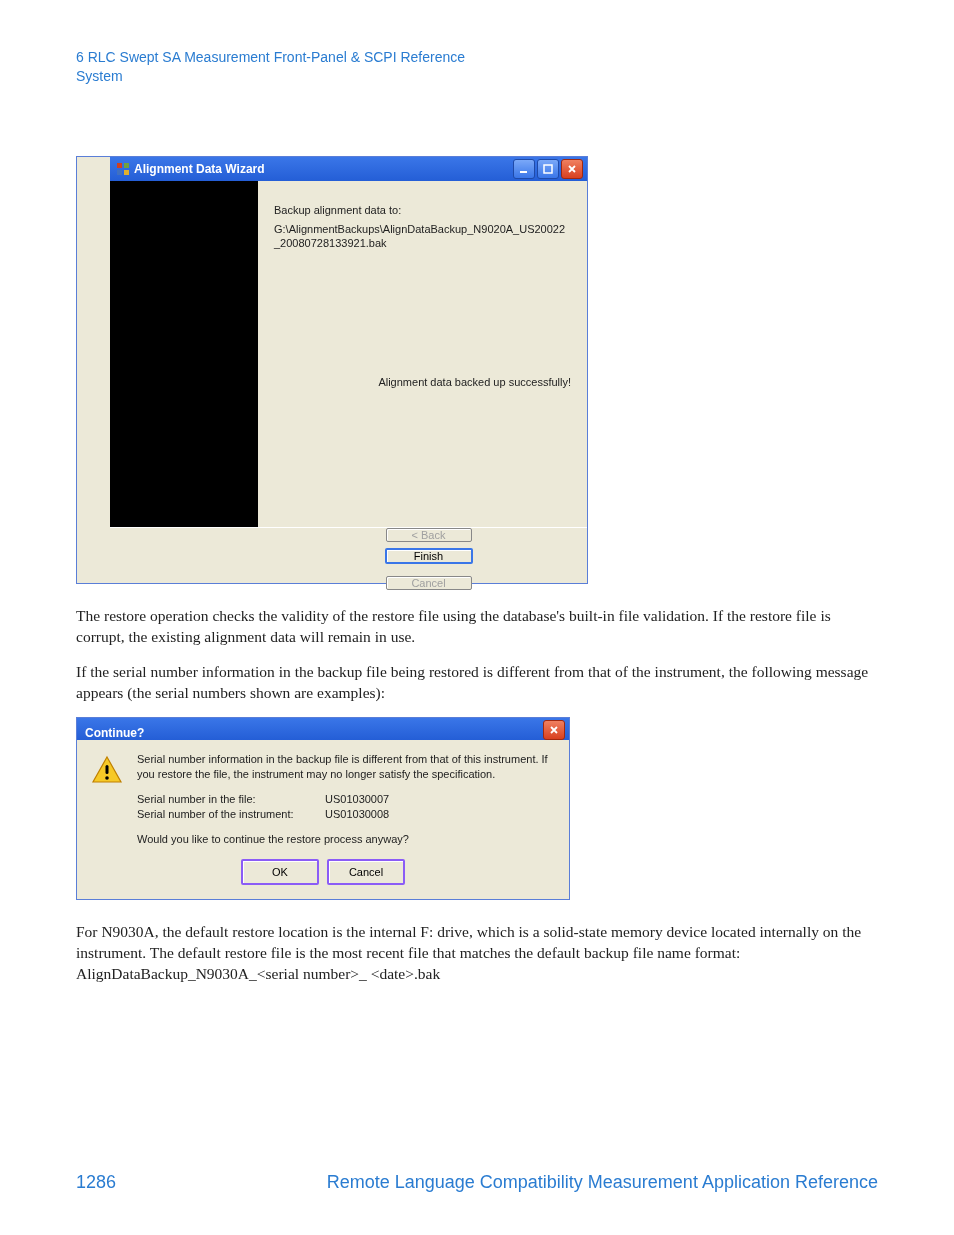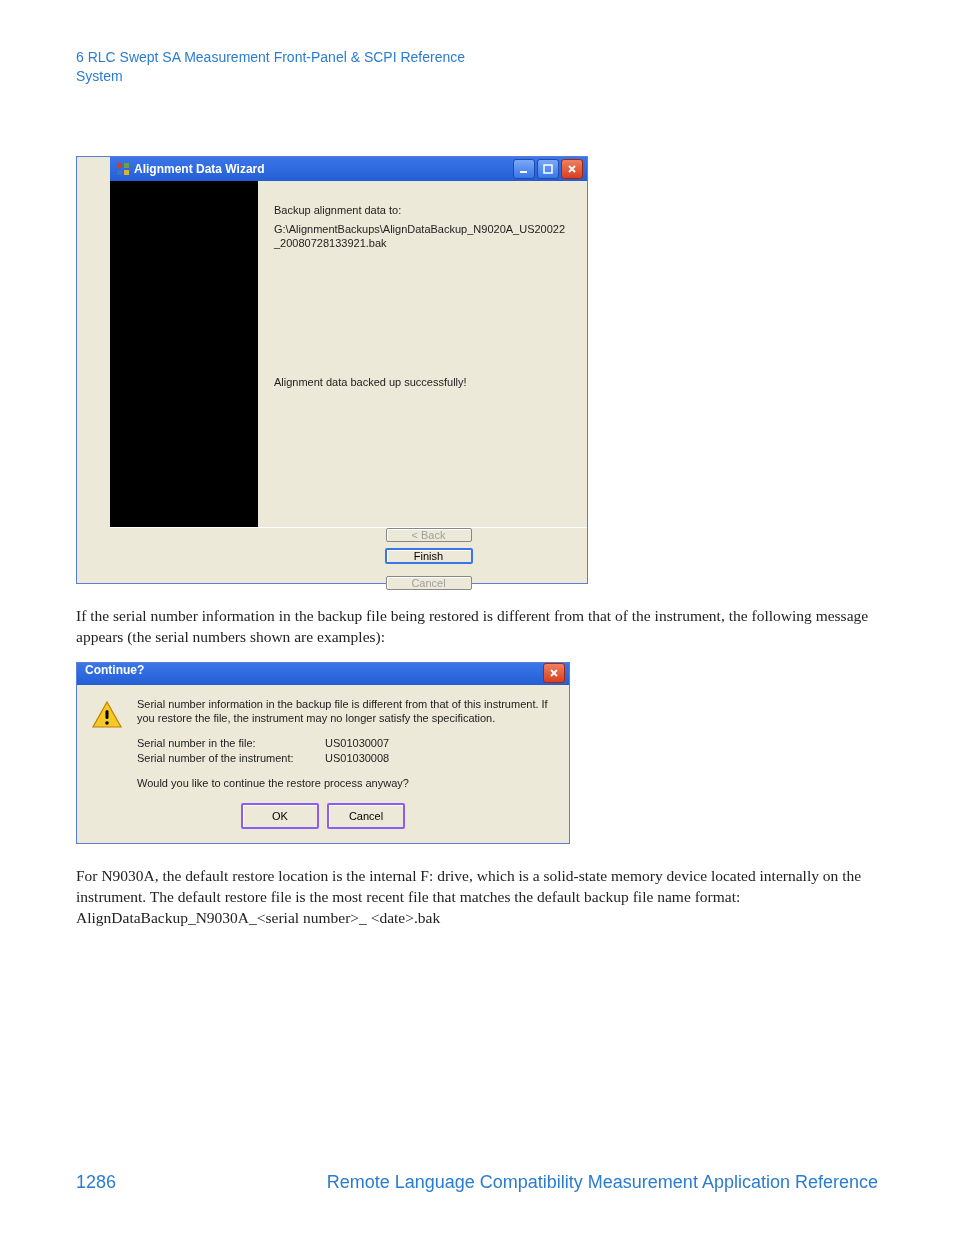--- a/index.html
+++ b/index.html
@@ -88,21 +88,21 @@
   }
   .wizard-main {
     flex: 1;
     padding: 22px 16px 10px 16px;
     background: #ece9d8;
     color: #222;
     font-size: 11px;
     line-height: 1.35;
   }
   .wizard-main .line2 { margin-top: 4px; }
-  .wizard-main .success { margin-top: 124px; }
+  .wizard-main .success { margin-top: 124px; text-align: right; }
   .wizard-footer {
     height: 55px;
     border-top: 1px solid #fff;
     display: flex;
     align-items: center;
     justify-content: flex-start;
     padding-left: 160px;
     gap: 6px;
     background: #ece9d8;
     flex-direction: column;
@@ -128,21 +128,21 @@
     background: #ece9d8;
     font-family: Tahoma, Arial, sans-serif;
     font-size: 11px;
     margin: 10px 0 22px 0;
   }
   .msg-title {
     background: linear-gradient(#3a76e8,#245ed6);
     color: #fff;
     height: 22px;
     display: flex;
-    align-items: flex-start;
+    align-items: flex-end;
     padding: 0 4px 0 8px;
     font-weight: bold;
     font-size: 12px;
   }
   .msg-title .title-text { flex: 1; }
   .msg-body {
     display: flex;
     padding: 12px 14px 6px 14px;
     gap: 14px;
     color: #222;
@@ -220,20 +220,21 @@
       </div>
     </div>
     <div class="wizard-footer">
       <span class="wbtn disabled">&lt; Back</span>
       <span class="wbtn default">Finish</span>
       <span class="gap"></span>
       <span class="wbtn disabled">Cancel</span>
     </div>
   </div>
 
+  <p class="body-text">The restore operation checks the validity of the restore file using the database's built-in file validation.  If the restore file is corrupt, the existing alignment data will remain in use.</p>
   <p class="body-text">If the serial number information in the backup file being restored is different from that of the instrument, the following message appears (the serial numbers shown are examples):</p>
 
   <div class="msgbox">
     <div class="msg-title">
       <span class="title-text">Continue?</span>
       <span class="winbtn close">
         <svg width="10" height="10" viewBox="0 0 10 10">
             <path d="M2 2 L8 8 M8 2 L2 8" stroke="#fff" stroke-width="1.8"></path>
           </svg>
       </span>

